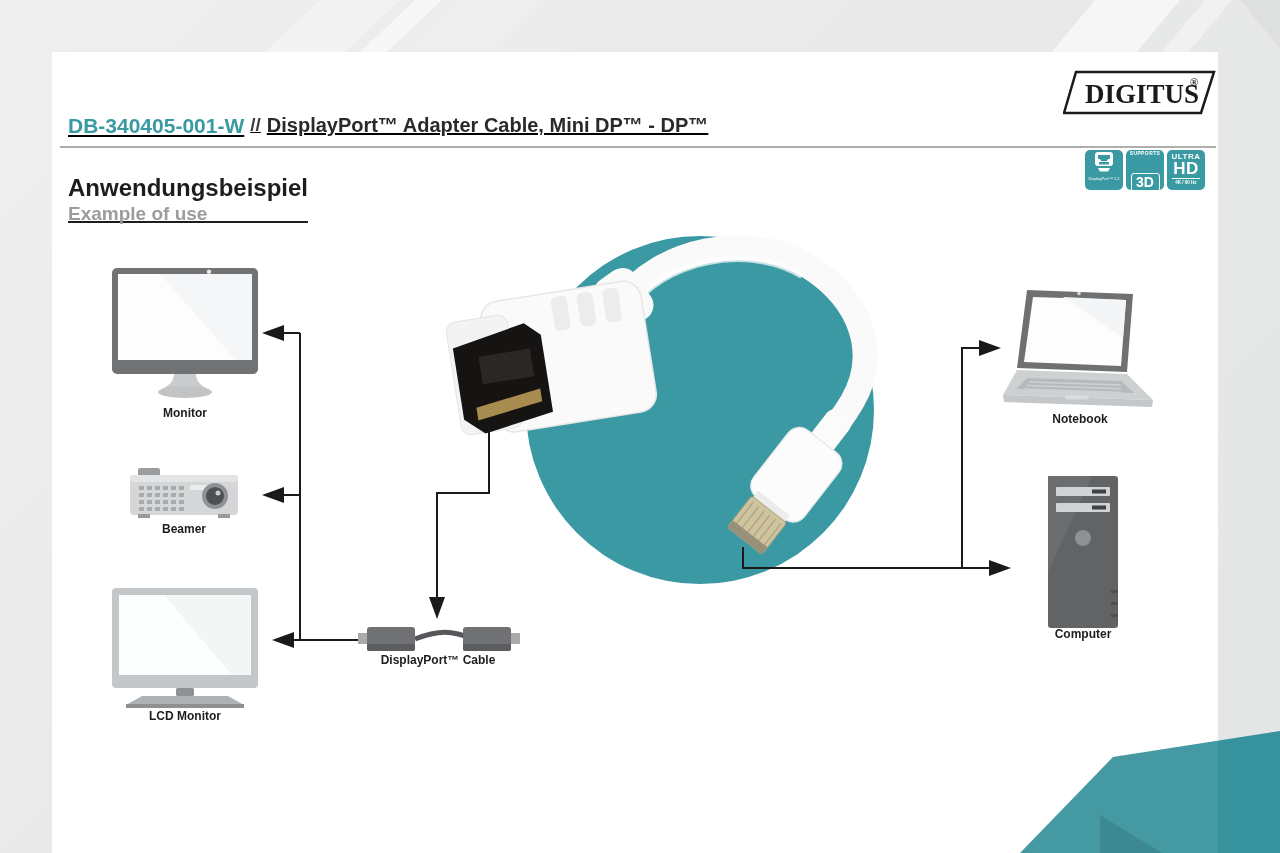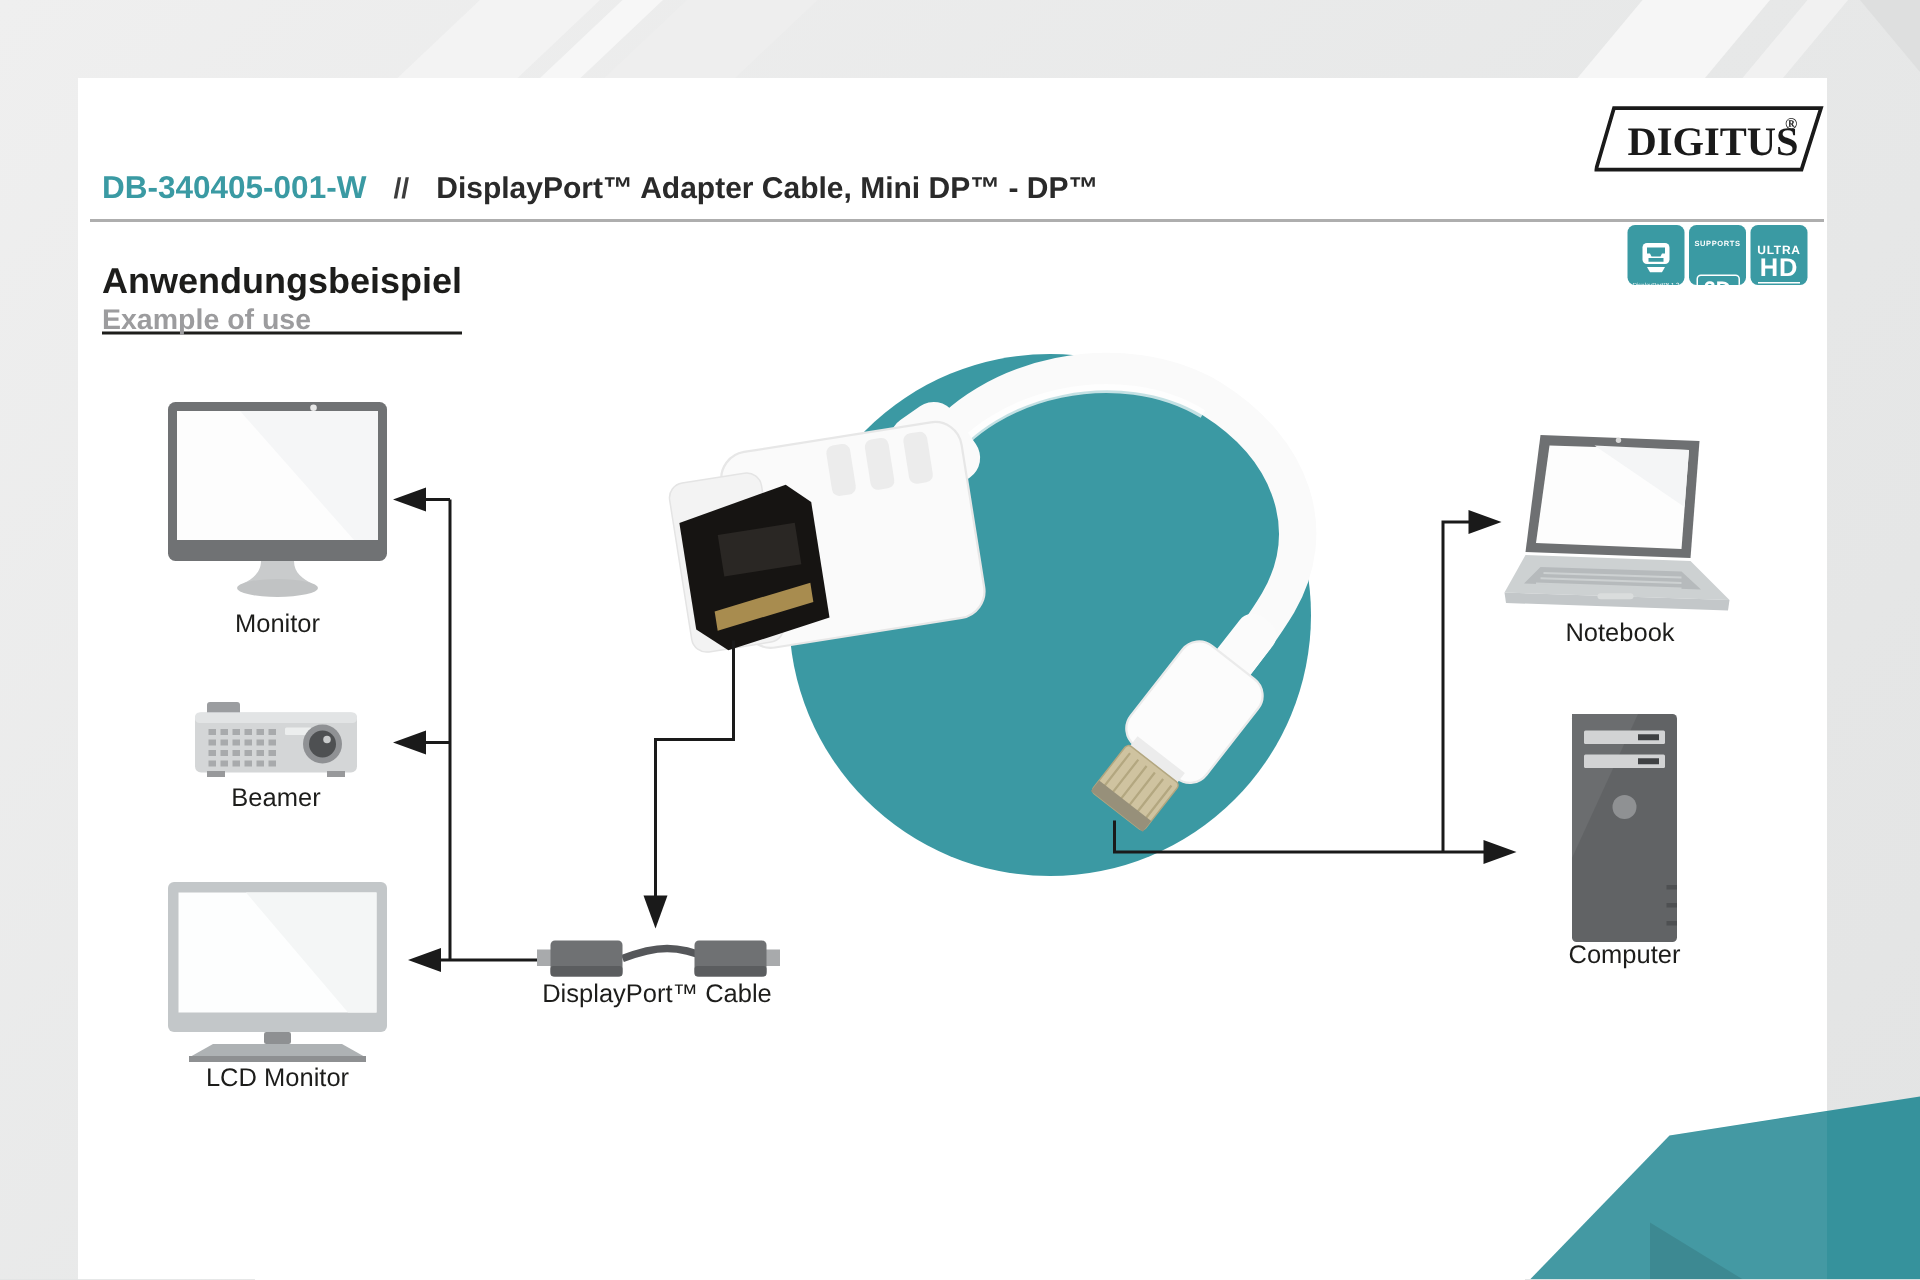--- a/index.html
+++ b/index.html
@@ -2,46 +2,46 @@
 <html><head>
 <meta charset="utf-8">
 <style>
   html,body{margin:0;padding:0;background:#d8d9d9;}
   .canvas{position:relative;width:1280px;height:853px;overflow:hidden;
           font-family:"Liberation Sans",sans-serif;
           background:linear-gradient(135deg,#efefef 0%,#e7e8e8 55%,#e3e4e4 100%);}
   .layer{position:absolute;left:0;top:0;width:1280px;height:853px;pointer-events:none;}
   .page{position:absolute;left:52px;top:52px;width:1166px;height:801px;background:#ffffff;}
   
-  .hdr{position:absolute;left:68px;top:114px;width:1100px;display:flex;align-items:flex-end;gap:18px;}
+  .hdr{position:absolute;left:68px;top:114px;width:1100px;display:flex;align-items:flex-start;gap:6px;text-decoration:underline;}
   .pcode{color:#3a9aa3;font-size:21px;font-weight:bold;letter-spacing:0;}
   .sep{color:#3c3c3c;font-size:19px;font-weight:bold;}
   .ptitle{color:#2a2a2a;font-size:20px;font-weight:bold;}
   .hrule{position:absolute;left:60px;top:146px;width:1156px;height:2px;background:#aeaeae;}
   
   .logo{position:absolute;left:1063px;top:70px;width:156px;height:46px;}
   
   .badges{position:absolute;left:1085px;top:150px;display:flex;gap:3px;}
   .badge{width:38px;height:40px;background:#3a9aa3;border-radius:5px;color:#fff;
-         text-align:center;overflow:hidden;box-sizing:border-box;padding-top:10px;}
+         text-align:center;overflow:hidden;box-sizing:border-box;padding-top:0;}
   .b-dp-label{font-size:4px;line-height:5px;}
   .b-sup{font-size:5px;letter-spacing:.4px;line-height:7px;font-weight:bold;}
   .b-3d{border:1.5px solid #fff;border-radius:3px;width:27px;margin:16px auto 0;
         font-size:14px;font-weight:bold;line-height:17px;}
   .b-stand{width:16px;height:2px;background:#fff;margin:2px auto 0;}
   .b-ultra{font-size:8px;font-weight:bold;line-height:9px;letter-spacing:.5px;margin-top:2px;}
   .b-hd{font-size:17px;font-weight:bold;line-height:16px;letter-spacing:.5px;}
   .b-line{width:28px;height:1px;background:#fff;margin:1px auto 1px;}
   .b-4k{font-size:4.5px;line-height:6px;font-weight:bold;}
   
   .h-de{position:absolute;left:68px;top:174px;font-size:24px;font-weight:bold;color:#1d1d1b;
         border-bottom:2px solid #1d1d1b;padding-bottom:19px;}
   .h-en{position:absolute;left:68px;top:203px;font-size:19px;font-weight:bold;color:#9c9c9e;}
   
-  .dlabel{position:absolute;transform:translateX(-50%);font-size:17px;font-weight:normal;
+  .dlabel{position:absolute;transform:translateX(-50%);font-size:12px;font-weight:bold;
           color:#1d1d1b;white-space:nowrap;}
 </style>
 </head>
 <body>
 
 <div class="canvas">
 
   <svg class="layer">
     <polygon points="320,0 400,0 345,52 265,52" fill="#f3f3f3"></polygon>
     <polygon points="415,0 442,0 387,52 360,52" fill="#f7f7f7"></polygon>

